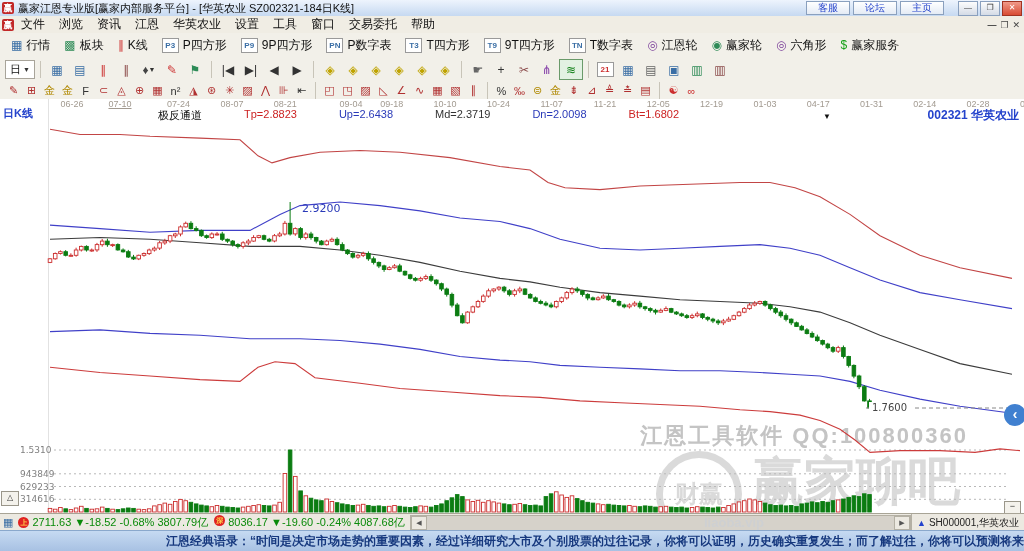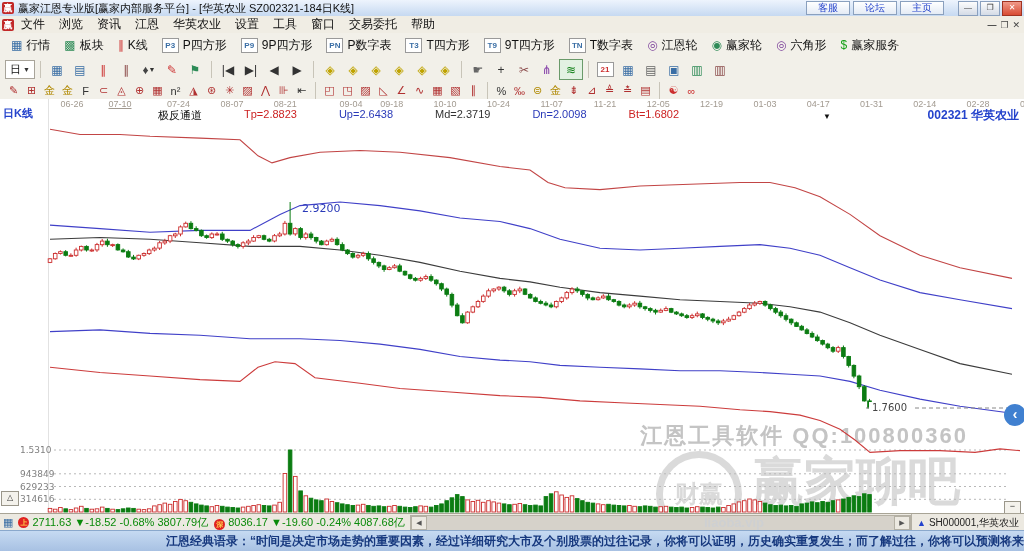--- a/index.html
+++ b/index.html
@@ -797,21 +797,21 @@
     <div class="date-label" style="left: 1031.4px;">03-13</div>
   </div>
 
 <div class="row" id="bottombar">
   <span class="grid-ic">▦</span>
   <span id="indices" style="display:flex;align-items:center">
       <span style="display: inline-flex; align-items: center;">
         <span class="idx-circle">上</span>
         <span class="idx-text">2711.63 ▼-18.52 -0.68% 3807.79亿</span>
       </span>
-      <span style="display: inline-flex; align-items: flex-end;">
+      <span style="display: inline-flex; align-items: flex-start;">
         <span class="idx-circle">深</span>
         <span class="idx-text">8036.17 ▼-19.60 -0.24% 4087.68亿</span>
       </span>
     </span>
   <span id="scroll">
     <span class="scr-btn">◀</span>
     <span class="scr-track"></span>
     <span class="scr-btn">▶</span>
   </span>
   <span id="wmUrl">liaoba.vip</span>

